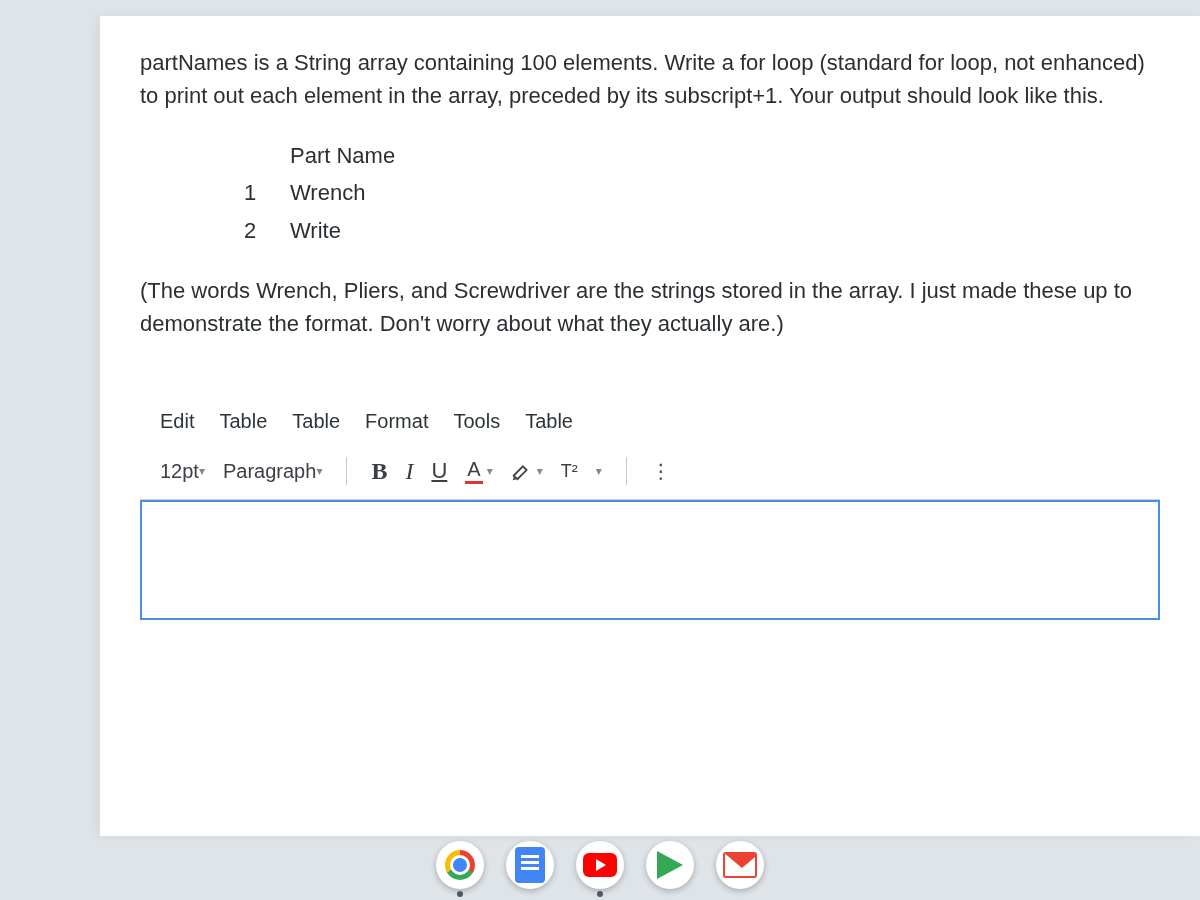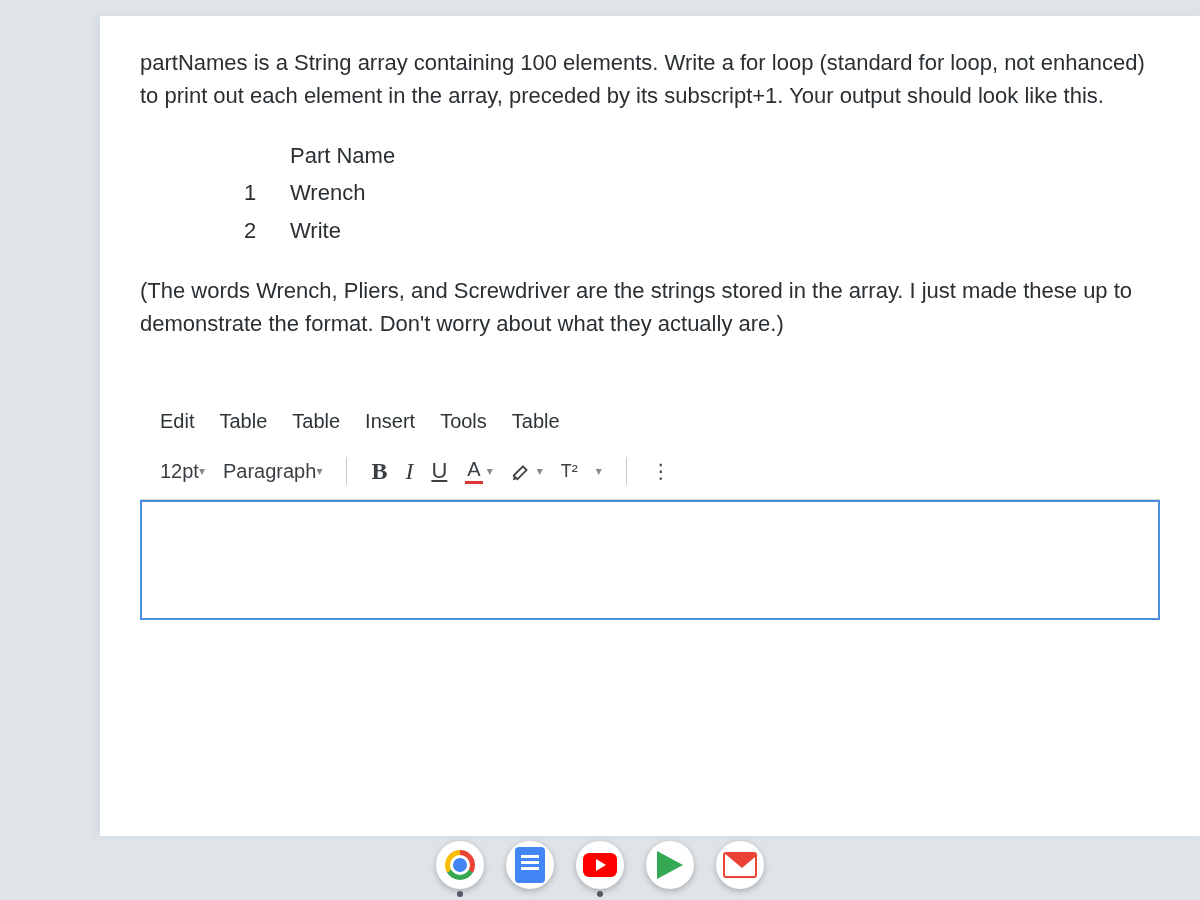--- a/index.html
+++ b/index.html
@@ -182,21 +182,21 @@
     </div>
   </div>
 
   <p class="note-text">(The words Wrench, Pliers, and Screwdriver are the strings stored in the array.  I just made these up to demonstrate the format.  Don't worry about what they actually are.)</p>
 
   <div class="editor-box">
     <div class="editor-menus">
       <span>Edit</span>
       <span>Table</span>
       <span>Table</span>
-      <span>Insert</span>
+      <span>Format</span>
       <span>Tools</span>
       <span>Table</span>
     </div>
 
     <div class="editor-toolbar">
       <div class="tb-group">
         <span>12pt</span>
         <span class="chev">▾</span>
       </div>
       <div class="tb-group">

